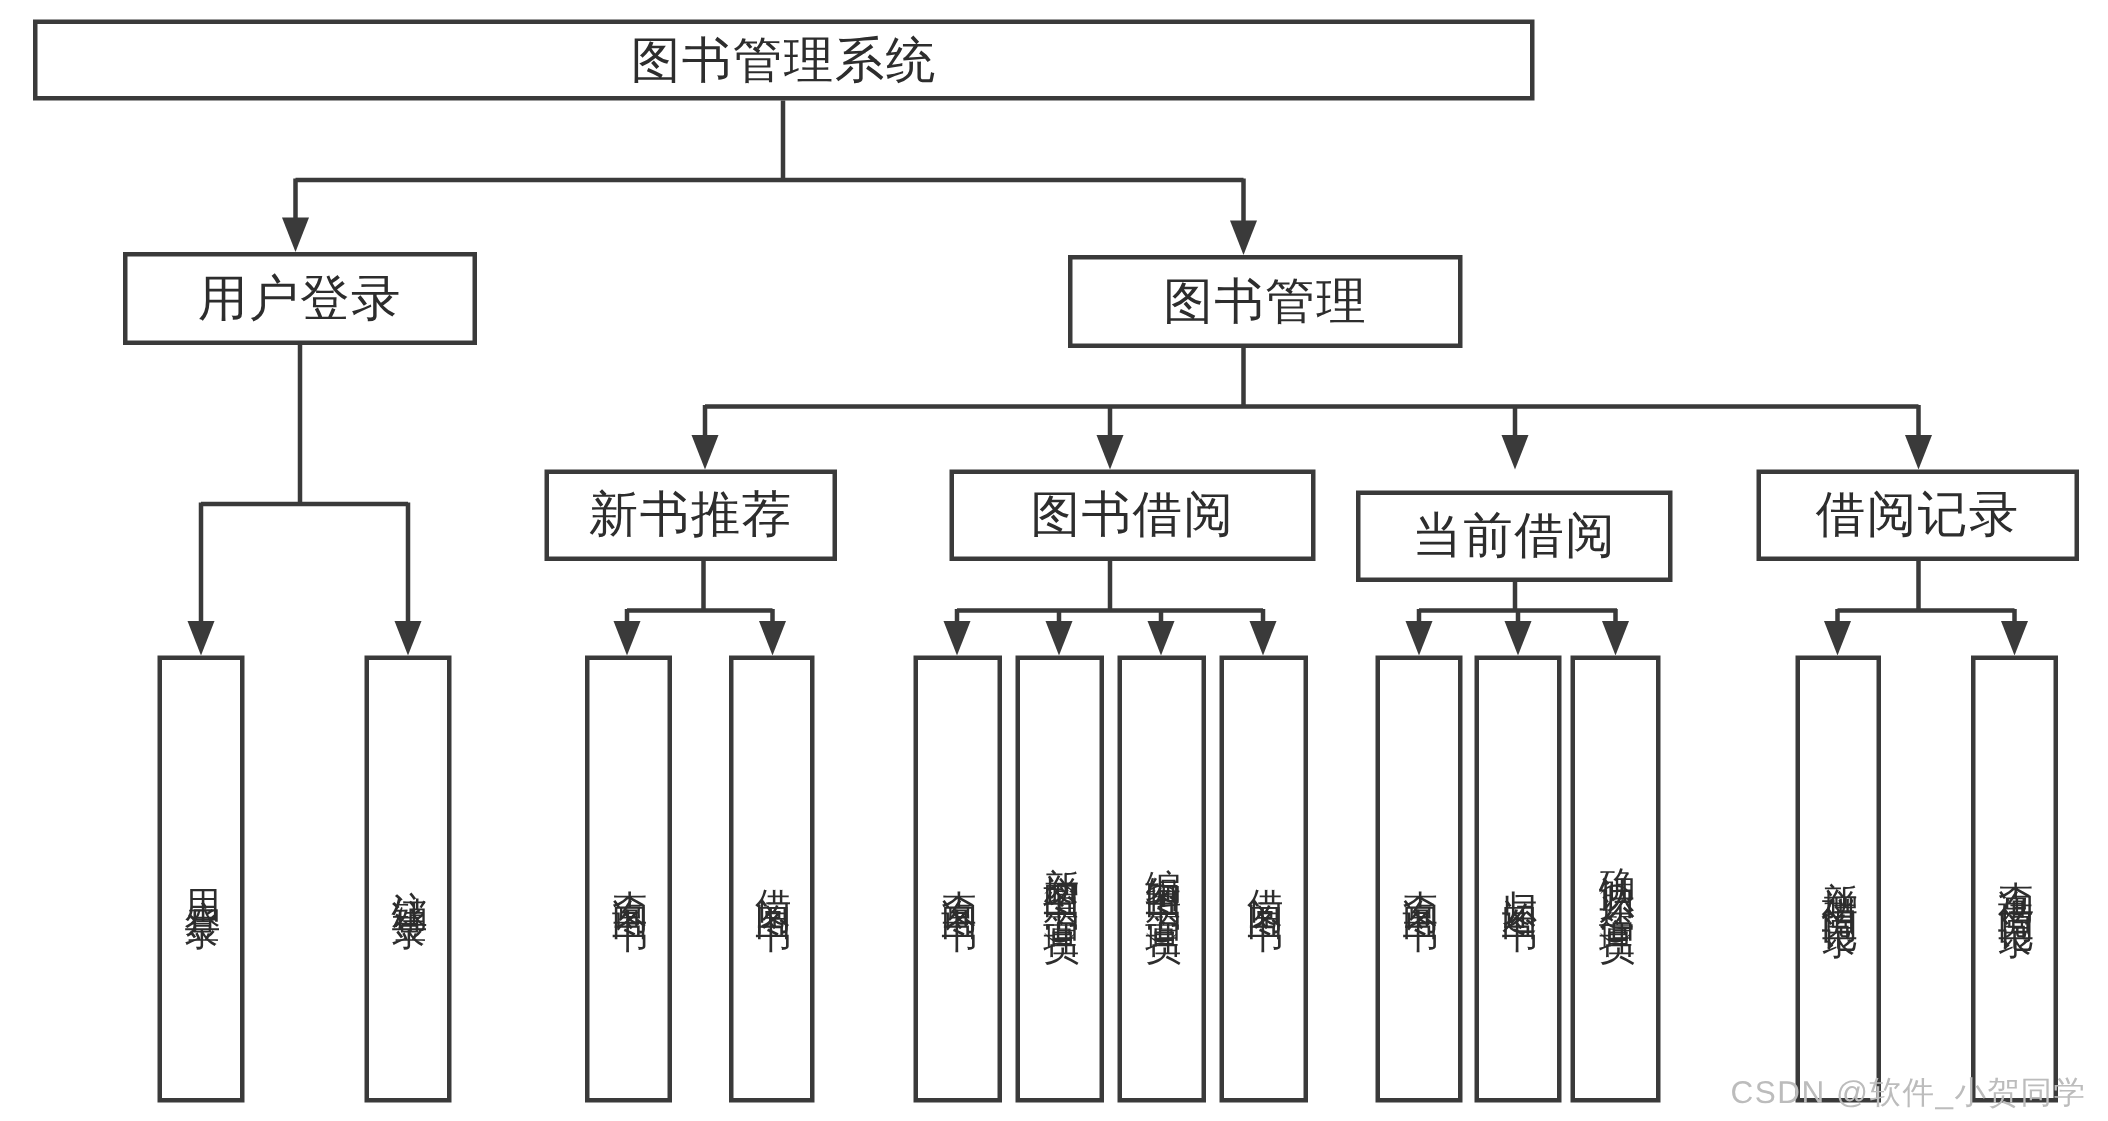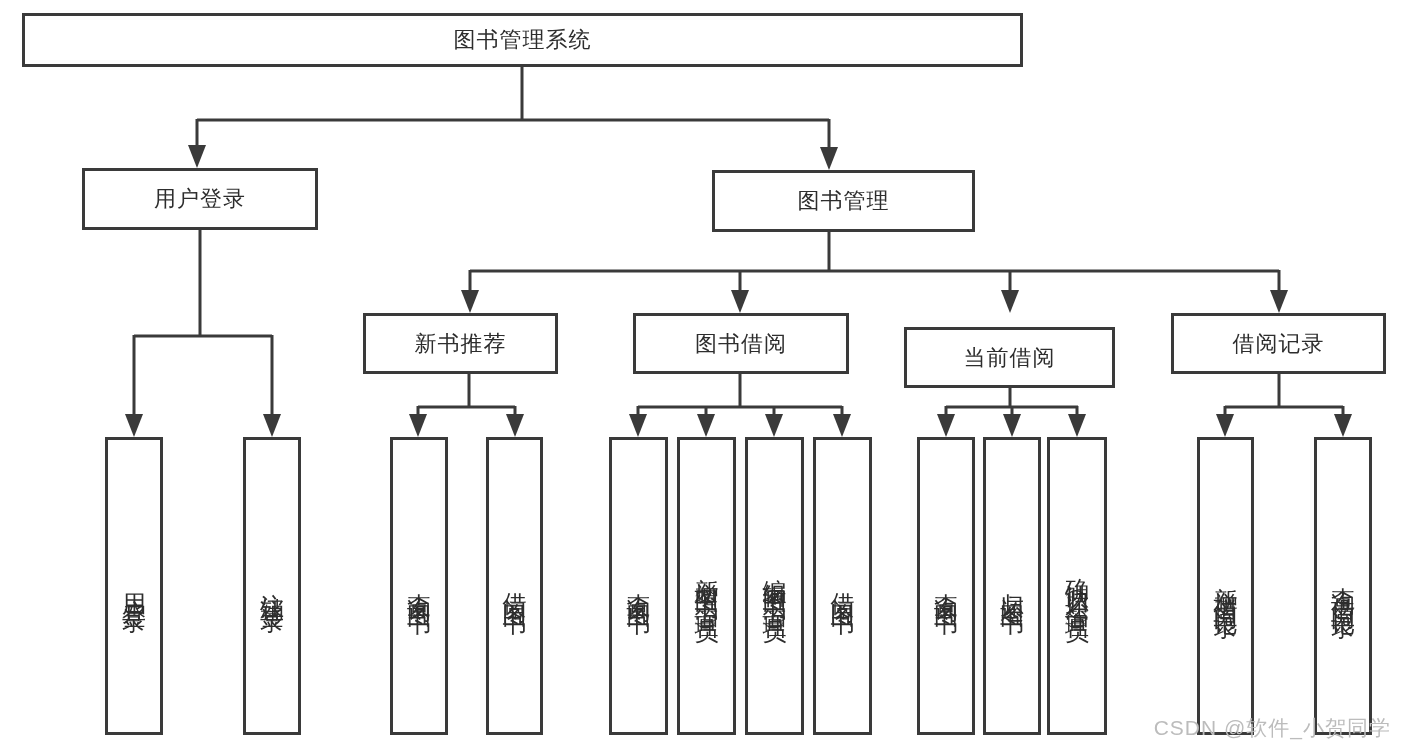--- a/index.html
+++ b/index.html
@@ -15,21 +15,21 @@
     font-family:"Liberation Sans",sans-serif;overflow:hidden;
   }
   .wires{position:absolute;left:0;top:0;width:1405px;height:747px;}
   .wires path{stroke:var(--line-color);stroke-width:3;fill:none;}
   .wires polygon{fill:var(--line-color);stroke:none;}
   .node{
     position:absolute;box-sizing:border-box;background:var(--box-fill);
     border:3px solid var(--line-color);color:var(--text-color);
     display:flex;align-items:center;justify-content:center;text-align:center;
   }
-  .hbox{font-size:22px;letter-spacing:1px;white-space:nowrap;}
+  .hbox{font-size:33px;letter-spacing:1px;white-space:nowrap;}
   .vbox{
     writing-mode:vertical-lr;text-orientation:mixed;
     font-size:24px;letter-spacing:6px;line-height:1;
   }
   .watermark{
     position:absolute;right:14px;bottom:5px;
     font-size:21px;letter-spacing:1px;color:var(--watermark-color);
     white-space:nowrap;pointer-events:none;
   }
 </style>
@@ -74,21 +74,21 @@
     <polygon points="1216,414 1234,414 1225,437"></polygon>
     <polygon points="1334,414 1352,414 1343,437"></polygon>
   </svg>
 
   <div class="node hbox" style="left:22px;top:13px;width:1001px;height:54px;">图书管理系统</div>
 
   <div class="node hbox" style="left:82px;top:168px;width:236px;height:62px;">用户登录</div>
   <div class="node hbox" style="left:712px;top:170px;width:263px;height:62px;">图书管理</div>
 
   <div class="node hbox" style="left:363px;top:313px;width:195px;height:61px;">新书推荐</div>
-  <div class="node hbox" style="left:633px;top:313px;width:216px;height:61px;">图书借阅</div>
+  <div class="node hbox" style="left:633px;top:313px;width:244px;height:61px;">图书借阅</div>
   <div class="node hbox" style="left:904px;top:327px;width:211px;height:61px;">当前借阅</div>
   <div class="node hbox" style="left:1171px;top:313px;width:215px;height:61px;">借阅记录</div>
 
   <div class="node vbox" style="left:105px;top:437px;width:58px;height:298px;">用户登录</div>
   <div class="node vbox" style="left:243px;top:437px;width:58px;height:298px;">注销登录</div>
 
   <div class="node vbox" style="left:390px;top:437px;width:58px;height:298px;">查询图书</div>
   <div class="node vbox" style="left:486px;top:437px;width:57px;height:298px;">借阅图书</div>
 
   <div class="node vbox" style="left:609px;top:437px;width:59px;height:298px;">查询图书</div>

